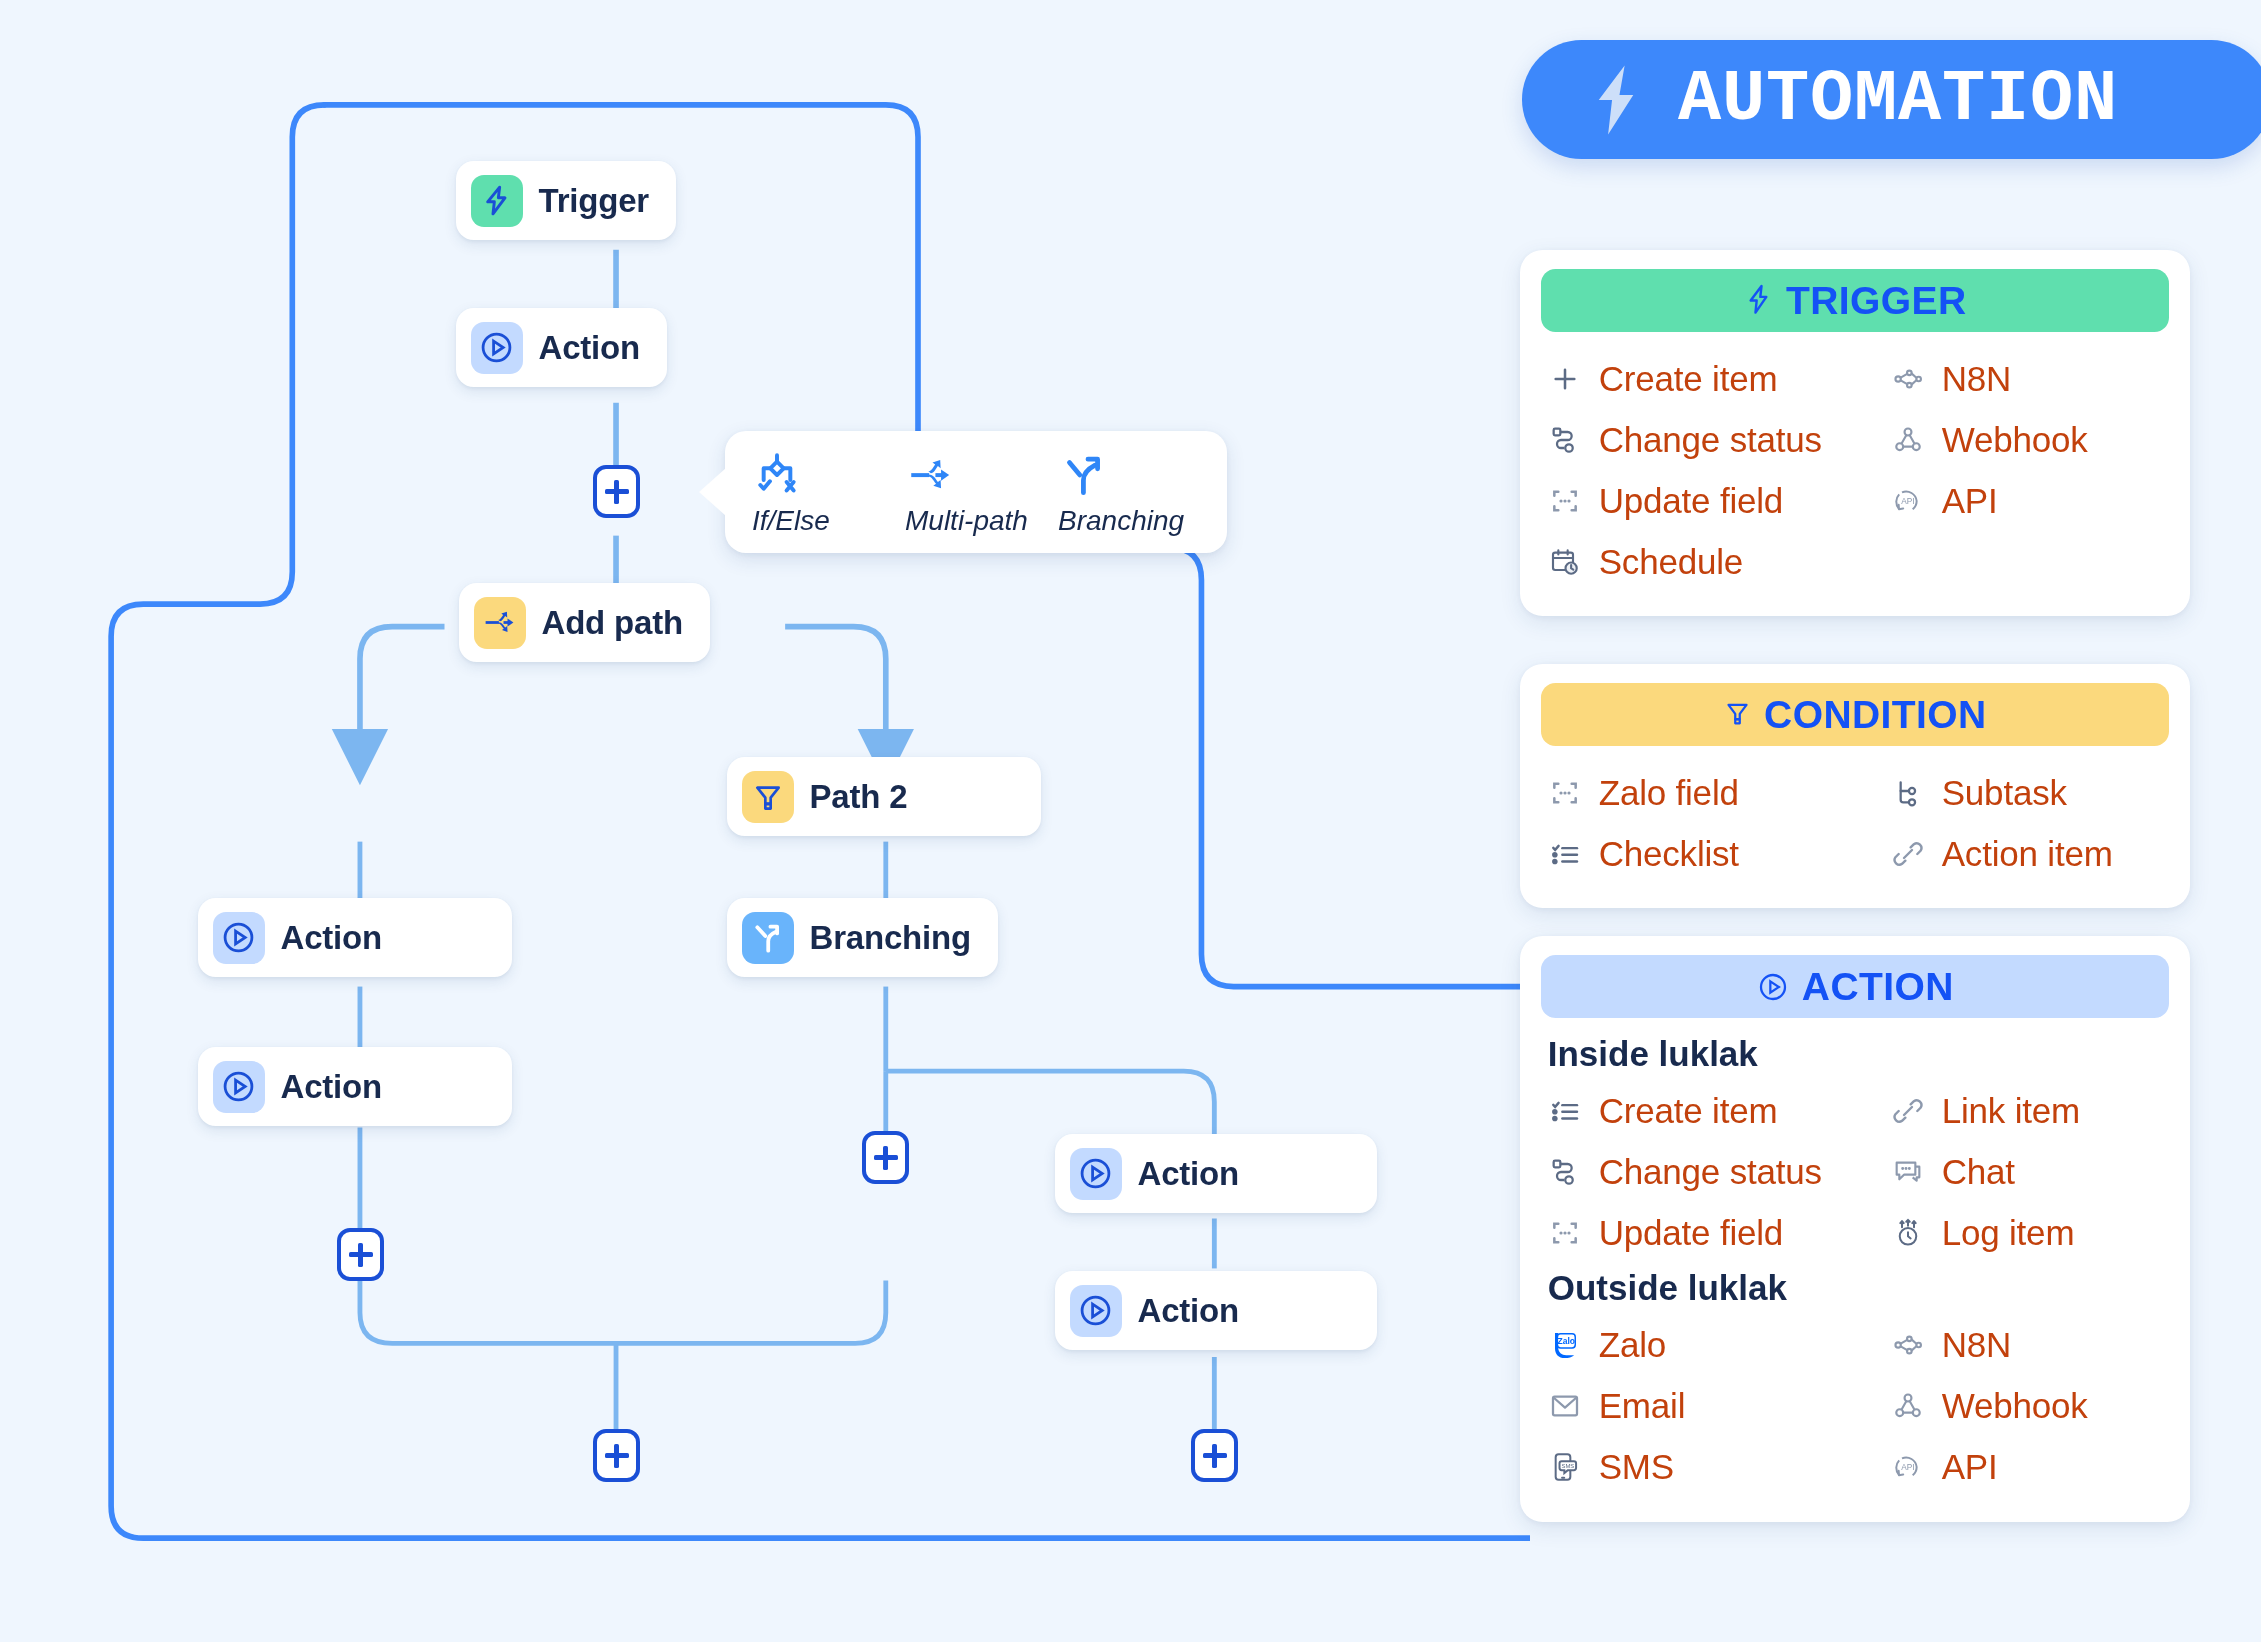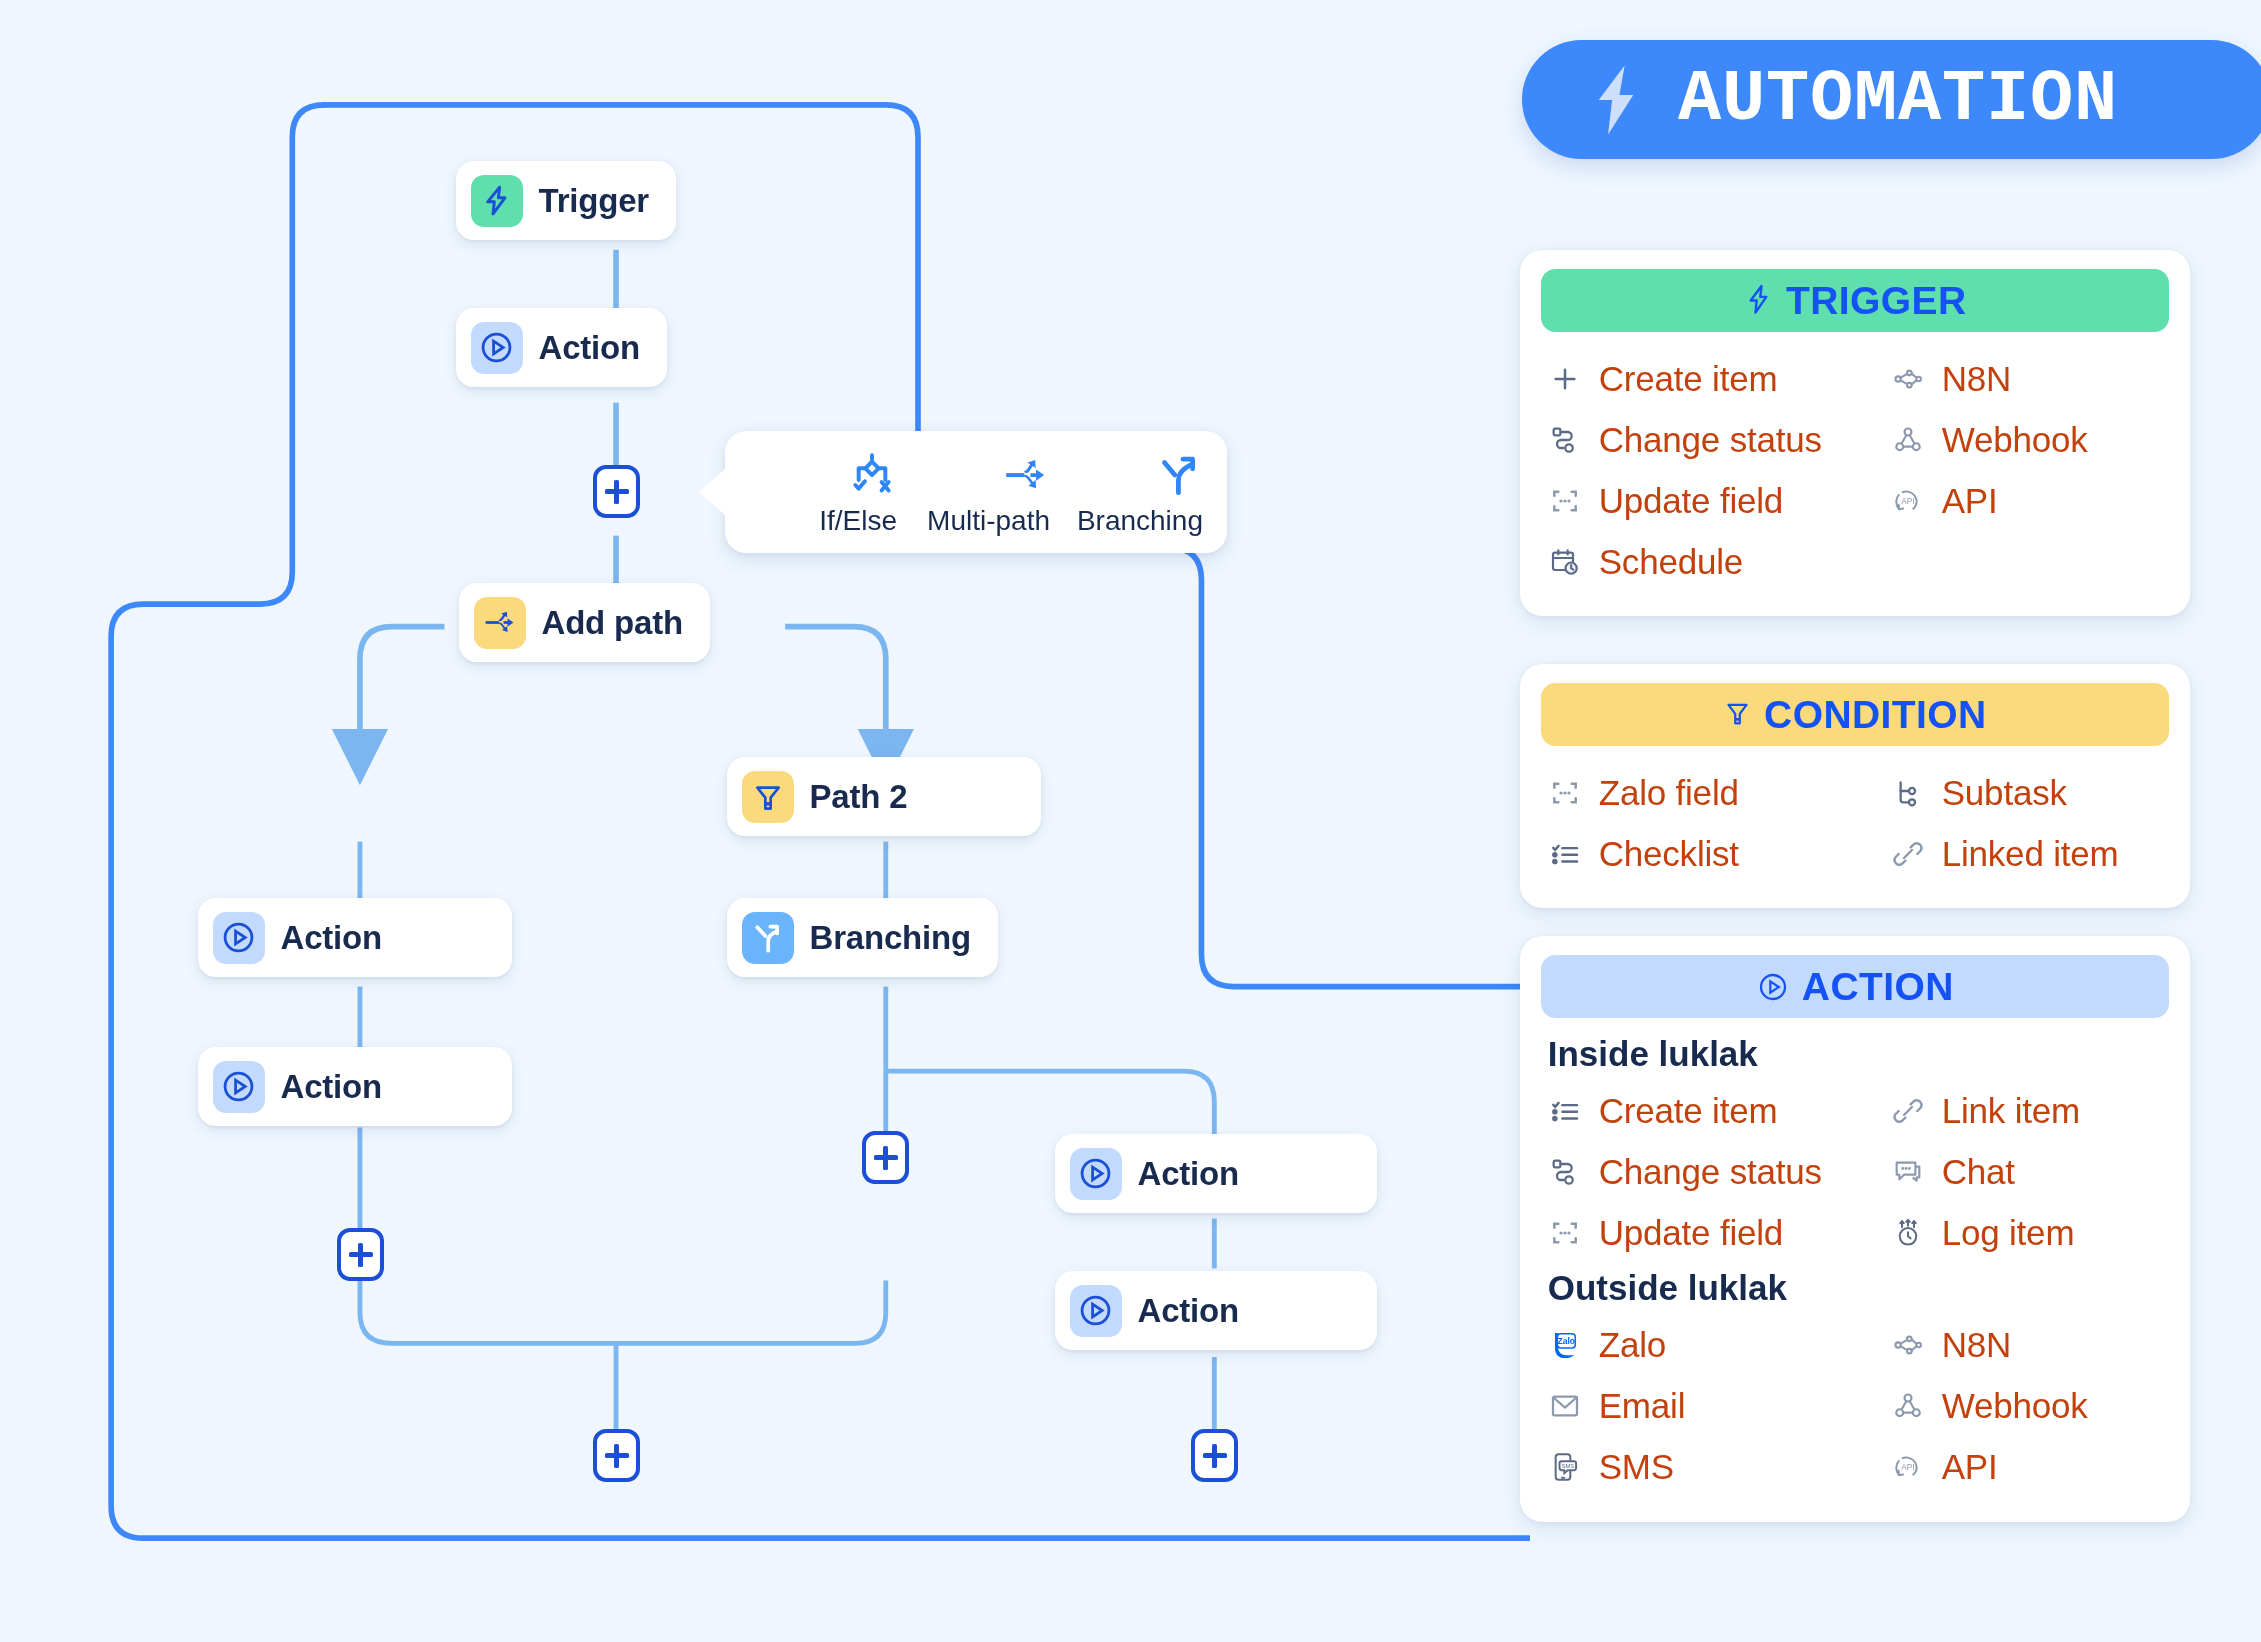--- a/index.html
+++ b/index.html
@@ -65,21 +65,21 @@
     padding:17.7px 24px 16px 27px;
     gap:8px;
     z-index:5;
   }
   .tooltip::before{
     content:""; position:absolute; left:-26px; top:50%; transform:translateY(-50%);
     border-top:24px solid transparent;
     border-bottom:24px solid transparent;
     border-right:27px solid #ffffff;
   }
-  .tt-item { display:flex; flex-direction:column; align-items:flex-end; gap:3.2px; width:145px; }
+  .tt-item { display:flex; flex-direction:column; align-items:flex-start; gap:3.2px; width:145px;font-style:italic; }
   .tt-item .tt-ico { height:53px; display:flex; align-items:center; justify-content:center; }
   .tt-item .tt-lbl { font-size:28px; color:#182a4e; font-weight:500; white-space:nowrap; }
 
   
   .right-col { position:absolute; left:1530px; top:0; width:731px; height:1643px; }
 
   .auto-badge{
     position:absolute; left:-8px; top:40px;
     width:749px; height:119px;
     background:#3d88fb;
@@ -467,21 +467,21 @@
             <span class="ol">Subtask</span>
           </div>
           <div class="opt">
             <span class="oi">
               <svg width="32" height="32" viewBox="0 0 24 24" fill="none" stroke="#8d99ad" stroke-width="1.8" stroke-linecap="round">
                 <path d="M14 7 l2.4 -2.4 a3.6 3.6 0 0 1 5 5 L19 12"></path>
                 <path d="M10 17 l-2.4 2.4 a3.6 3.6 0 0 1 -5 -5 L5 12"></path>
                 <path d="M9 15 L15 9"></path>
               </svg>
             </span>
-            <span class="ol">Linked item</span>
+            <span class="ol">Action item</span>
           </div>
         </div>
       </div>
     </div>
 
     <div class="panel" style="top:936px;">
       <div class="panel-head head-action">
         <span>
           <svg width="32" height="32" viewBox="0 0 24 24" fill="none" stroke="#1452f5" stroke-width="1.7">
             <circle cx="12" cy="12" r="9"></circle>

